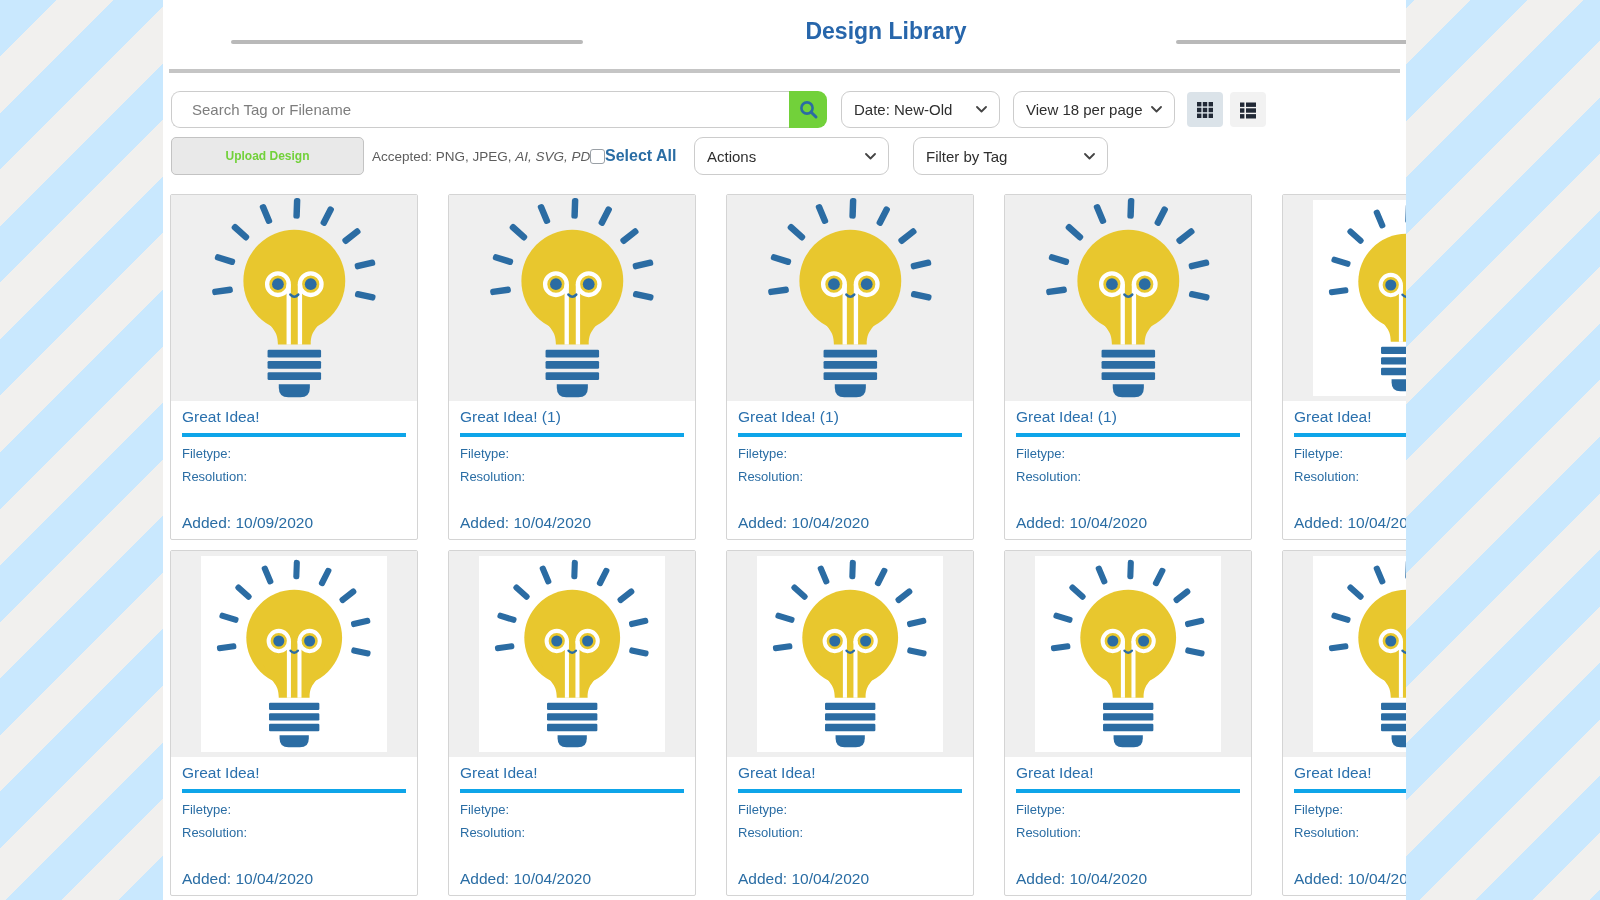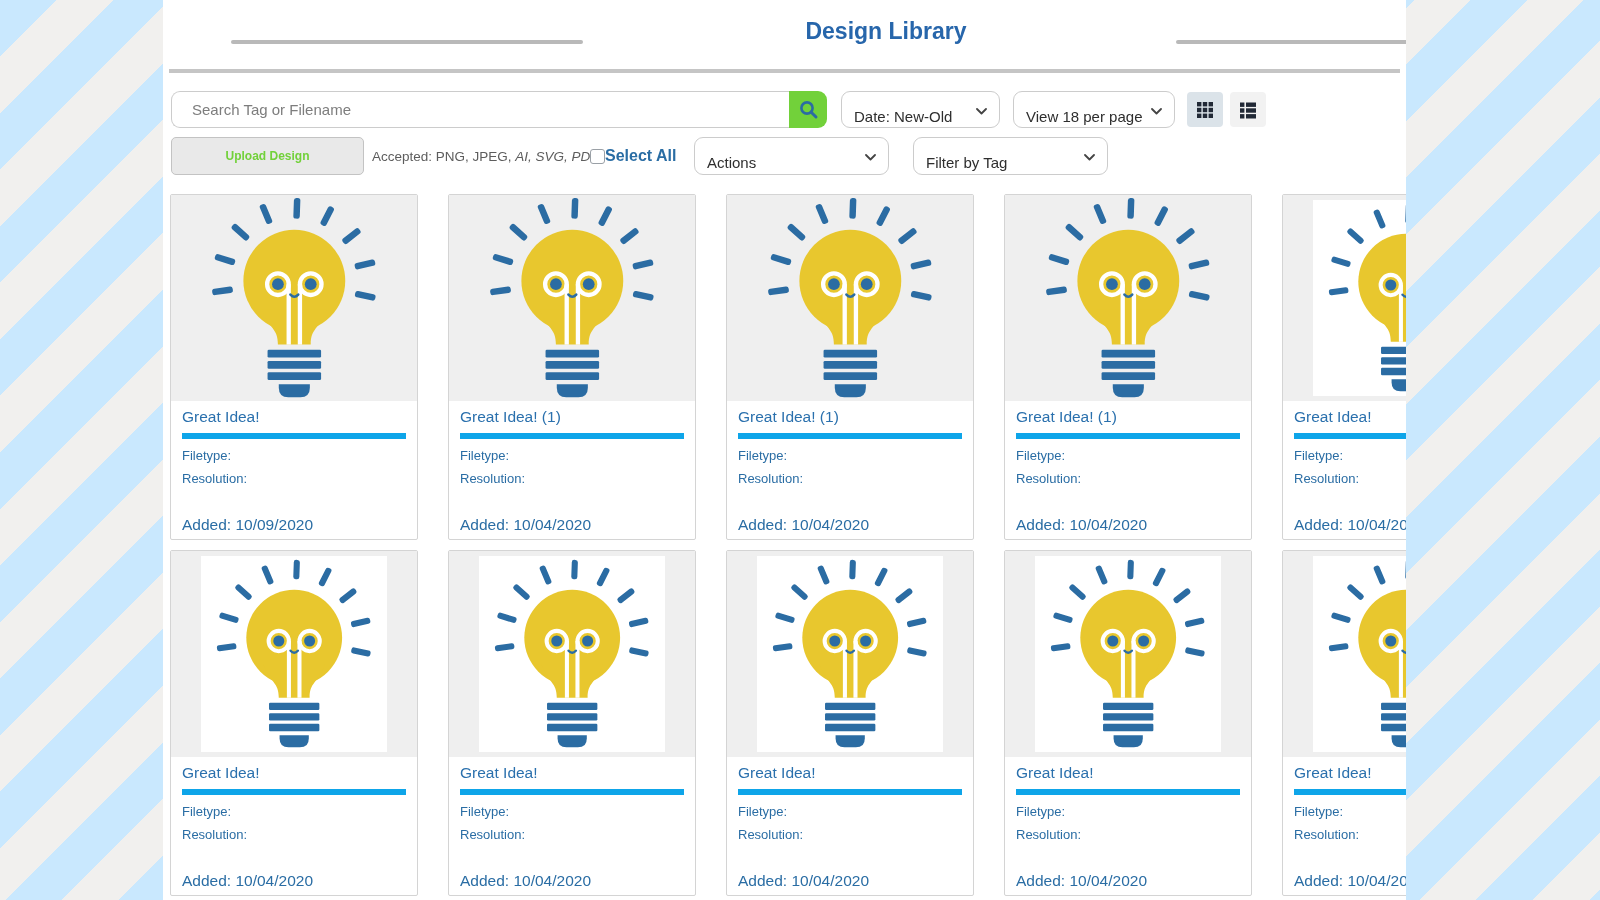--- a/index.html
+++ b/index.html
@@ -30,22 +30,22 @@
     font-family:"Liberation Sans", sans-serif;
   }
   .search-input::placeholder { color:#7d7d7d; opacity:1; }
   .search-btn {
     position:absolute; left:626px; top:91px; width:38px; height:37px;
     background:#72d13a; border:none; border-radius:0 9px 9px 0;
     display:flex; align-items:center; justify-content:center; cursor:pointer;
   }
   .sel {
     position:absolute; top:91px; height:37px; border:1px solid #cccccc; border-radius:9px;
-    background:#fff; display:flex; align-items:flex-start; justify-content:space-between;
-    font-size:15px; color:#2e2e2e; padding:16px 12px; cursor:pointer; white-space:nowrap;
+    background:#fff; display:flex; align-items:center; justify-content:space-between;
+    font-size:15px; color:#2e2e2e; padding:0 12px; cursor:pointer; white-space:nowrap;
   }
   .sel-date { left:678px; width:159px; }
   .sel-view { left:850px; width:162px; }
   .chev { flex:0 0 auto; margin-left:8px; }
   .viewbtn {
     position:absolute; top:92px; width:36px; height:35px; border:none; border-radius:4px;
     display:flex; align-items:center; justify-content:center; cursor:pointer;
   }
   .viewbtn.grid { left:1024px; background:#dbe3e9; }
   .viewbtn.list { left:1067px; background:#f2f2f2; }
@@ -90,21 +90,21 @@
   }
   .thumb svg { height:202px; width:auto; display:block; }
   .thumb .white-sq {
     width:186px; height:196px; background:#ffffff;
     display:flex; align-items:center; justify-content:center;
   }
   .thumb .white-sq svg { height:190px; }
   .card-body { padding:7px 11px 0 11px; }
   .card-title {
     font-size:15.5px; color:#2a70ad; padding-bottom:7px; margin-bottom:5px;
-    border-bottom:6px solid #0ea5e9; cursor:pointer;
+    border-bottom:4px solid #0ea5e9; cursor:pointer;
   }
   .card-meta { font-size:13px; color:#2a6da4; line-height:23px; }
   .card-added { font-size:15.5px; color:#2a6da4; margin-top:26px; }
 </style>
 </head>
 <body>
 
 <div class="panel">
 
   <div class="deco-line left"></div>

